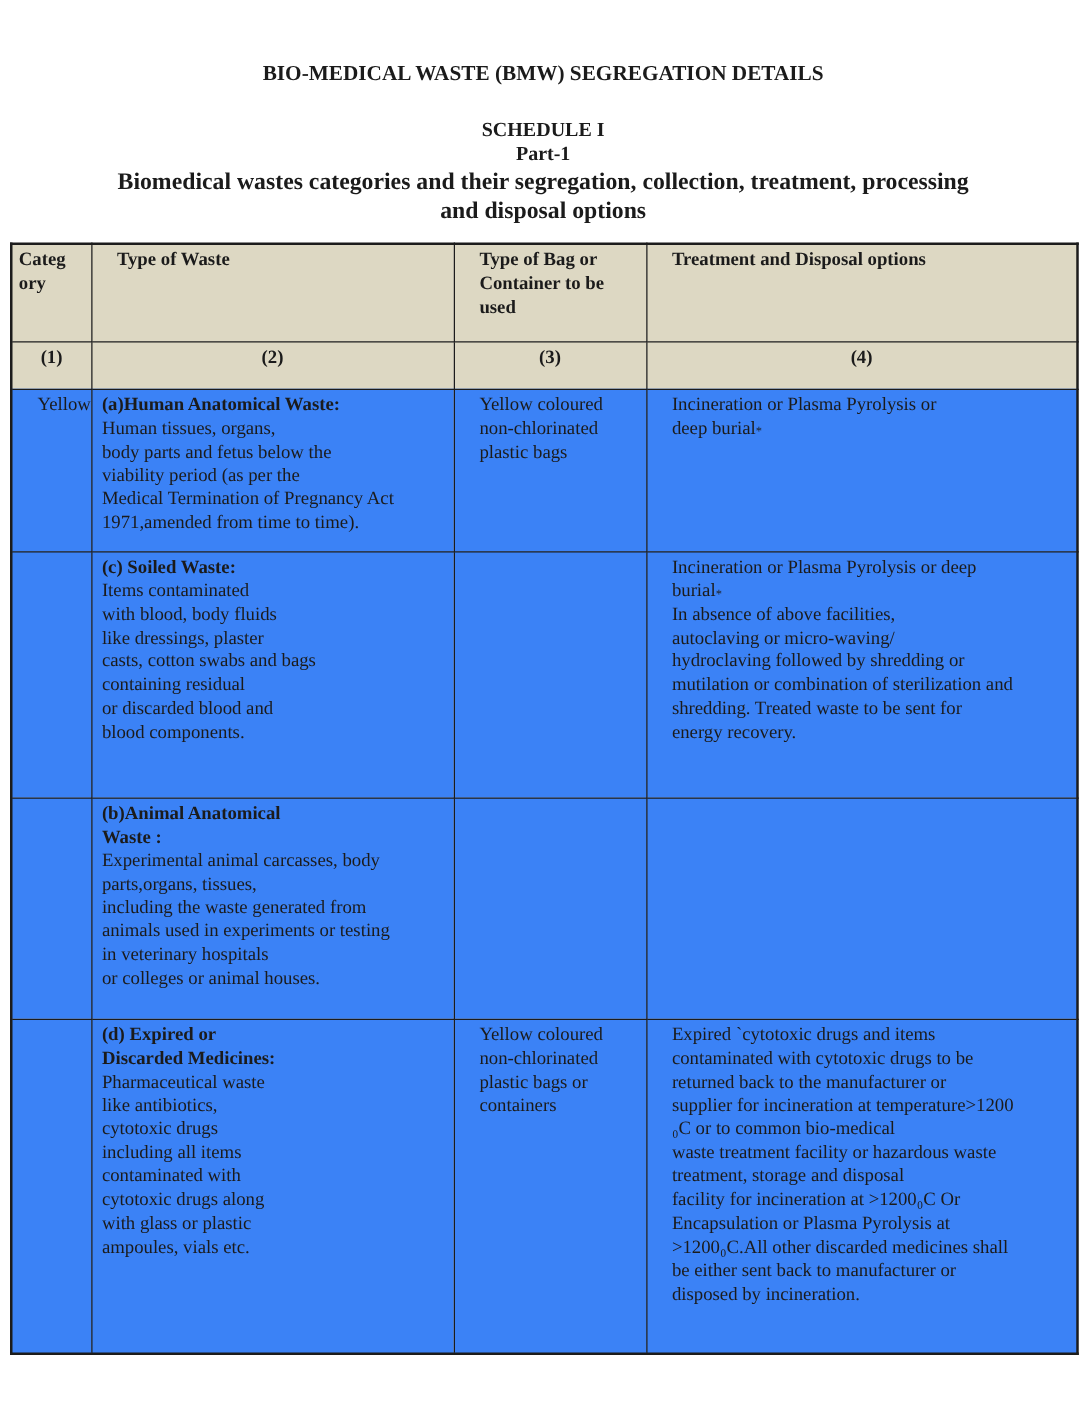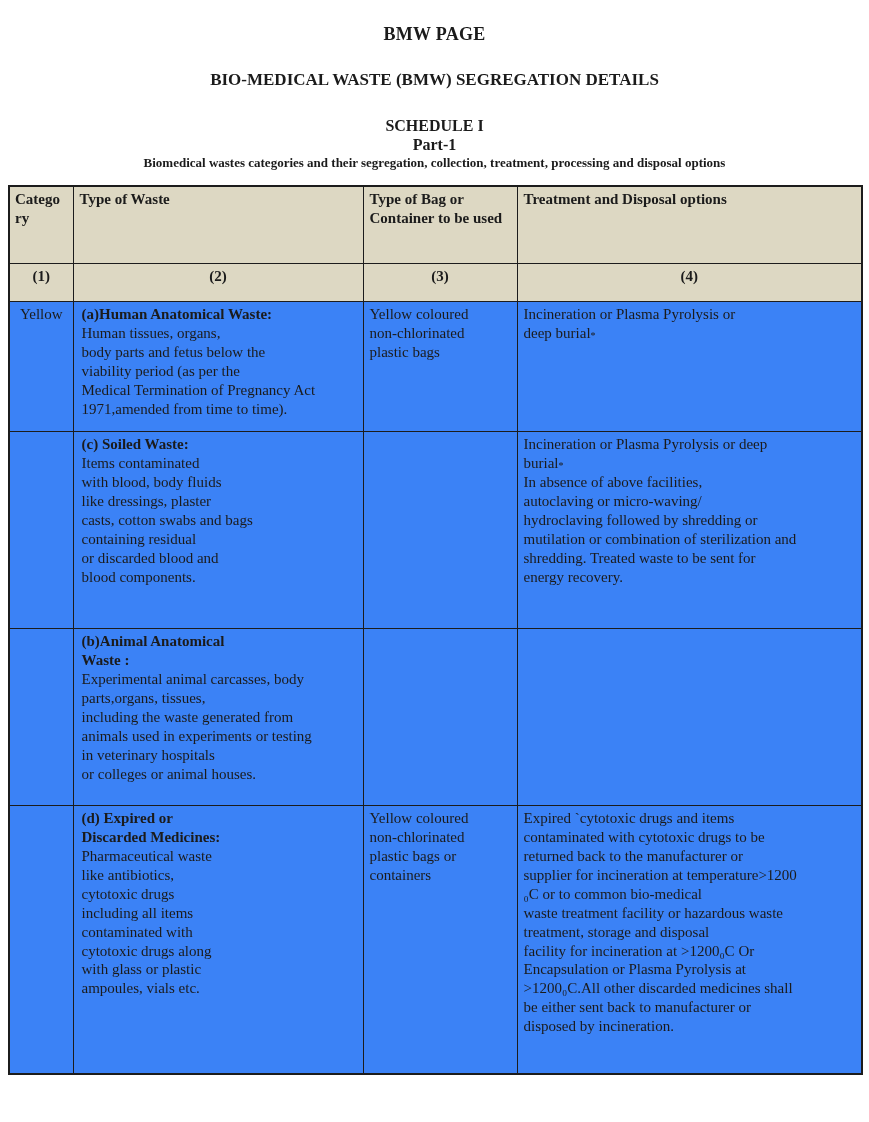--- a/index.html
+++ b/index.html
@@ -35,39 +35,39 @@
   .doc-rules {
     font-size: 15px;
     margin-top: 2px;
   }
   .doc-part {
     font-size: 16px;
     font-weight: bold;
     margin-top: 1px;
   }
   .doc-part-desc {
-    font-size: 13px;
+    font-size: 19px;
     font-weight: bold;
     max-width: 700px;
     margin: 1px auto 0 auto;
     line-height: 1.22;
   }
   table.waste-table {
     border-collapse: collapse;
     table-layout: fixed;
     margin: 14px 0 0 8px;
     width: 853px;
     border: 2px solid #1c1c1c;
   }
   .waste-table td {
     border: 1.5px solid #1c1c1c;
     vertical-align: top;
     font-size: 15px;
     line-height: 1.26;
-    padding: 3px 6px;
+    padding: 3px 20px;
   }
   .hdr td {
     background: #DDD8C3;
     font-weight: bold;
   }
   .hdr-row1 td { height: 78px; }
   .hdr-row2 td { height: 38px; text-align: center; }
   .cell-cat-hdr { word-break: break-all; padding-left: 5px !important; }
   .yellow td { background: #3b82f6; }
   .cell-category { text-align: center; }
@@ -79,21 +79,20 @@
   .row-b td { height: 177px; }
   .row-c td { height: 197px; }
   .row-d td { height: 268px; }
 </style>
 </head>
 <body>
 
 <div class="page">
 
   <div class="doc-head">
-    <div class="doc-title">BMW PAGE</div>
     <div class="doc-subtitle">BIO-MEDICAL WASTE (BMW) SEGREGATION DETAILS</div>
     <div class="doc-schedule">SCHEDULE I</div>
     <div class="doc-part">Part-1</div>
     <div class="doc-part-desc">Biomedical wastes categories and their segregation, collection, treatment, processing and disposal options</div>
   </div>
 
   <table class="waste-table">
     <colgroup>
       <col style="width:64px">
       <col style="width:290px">

